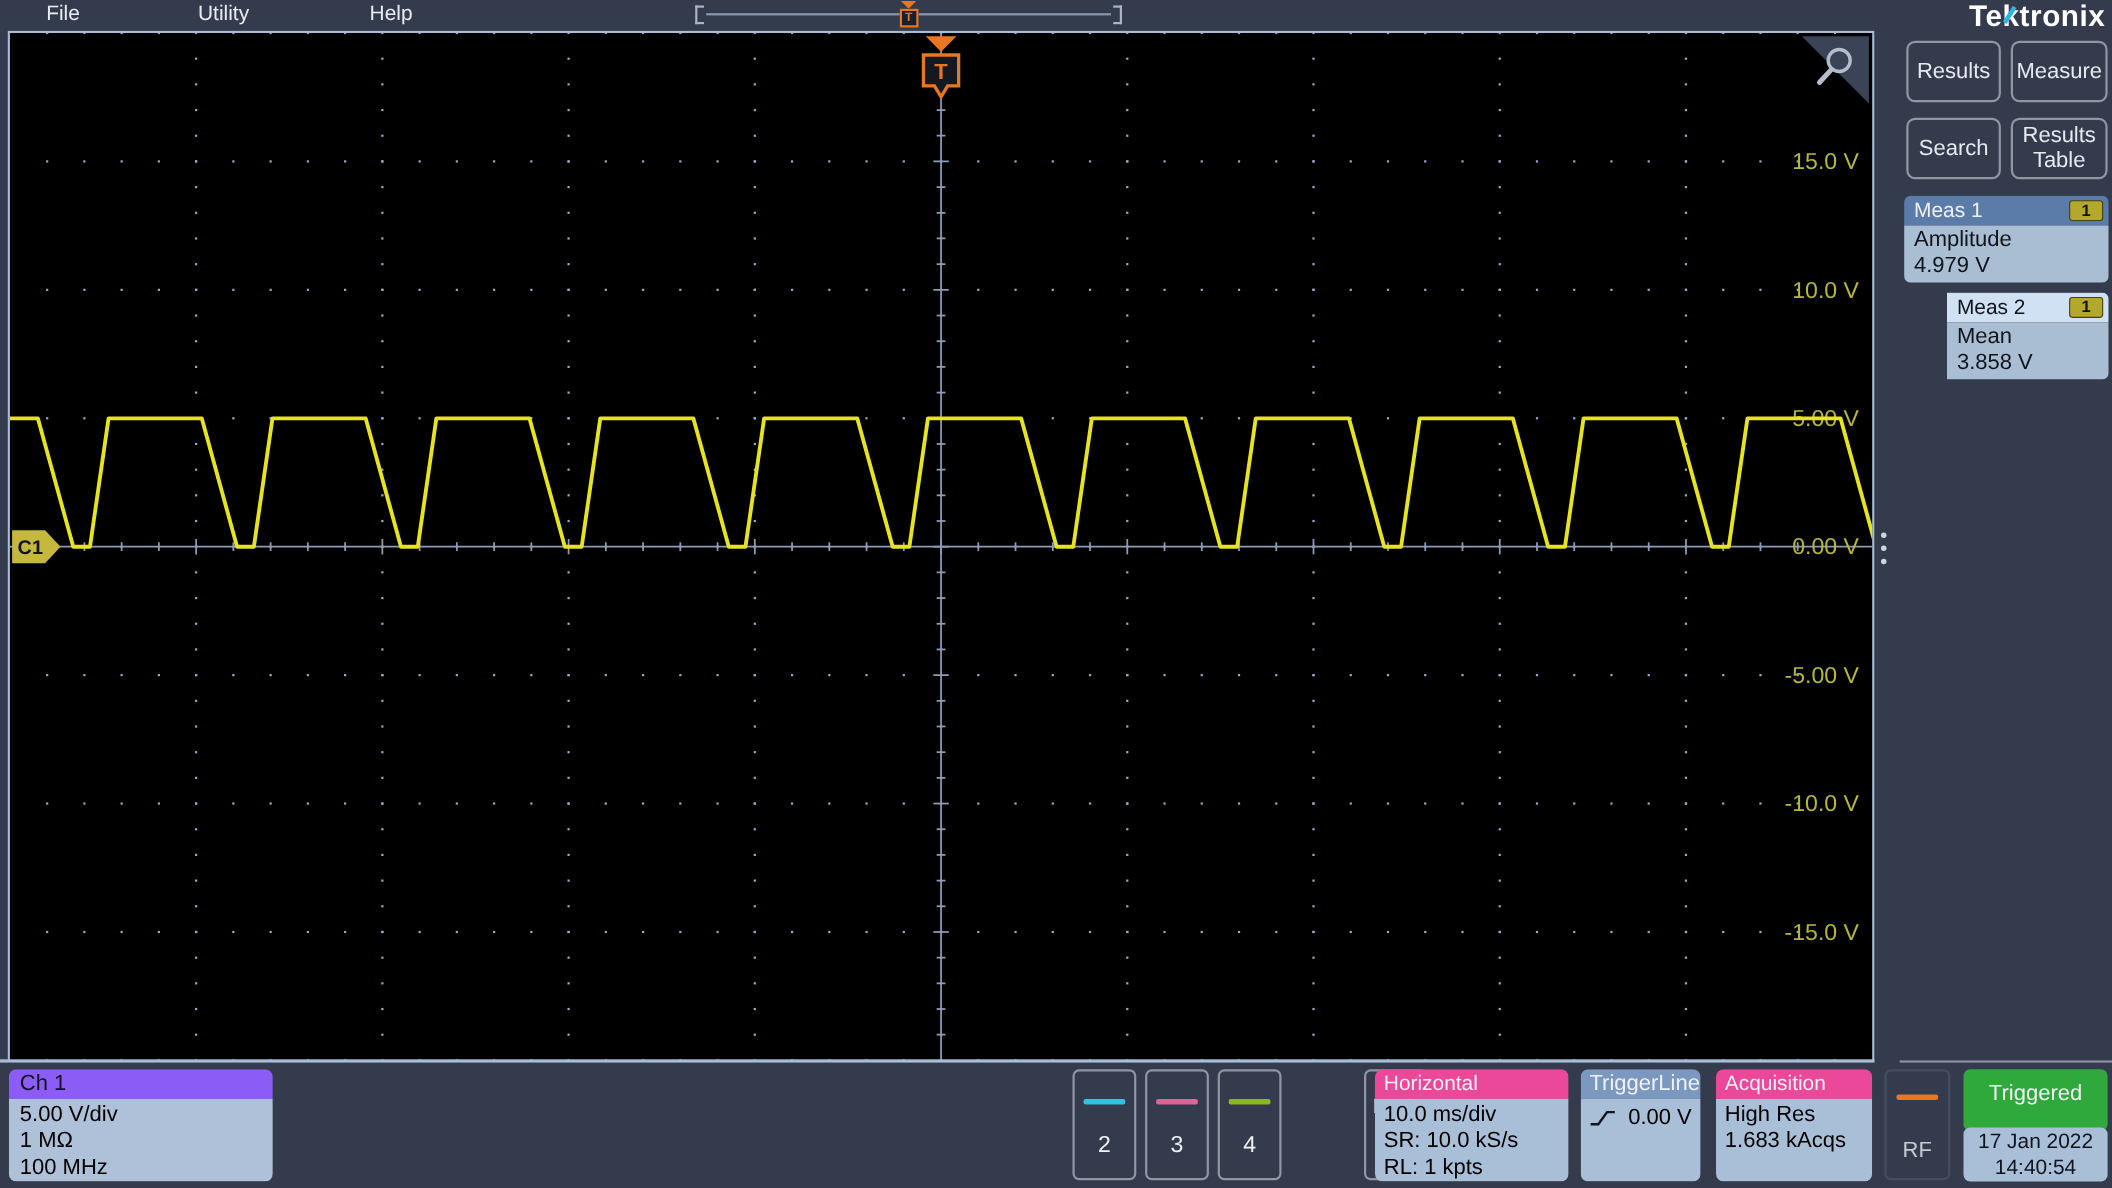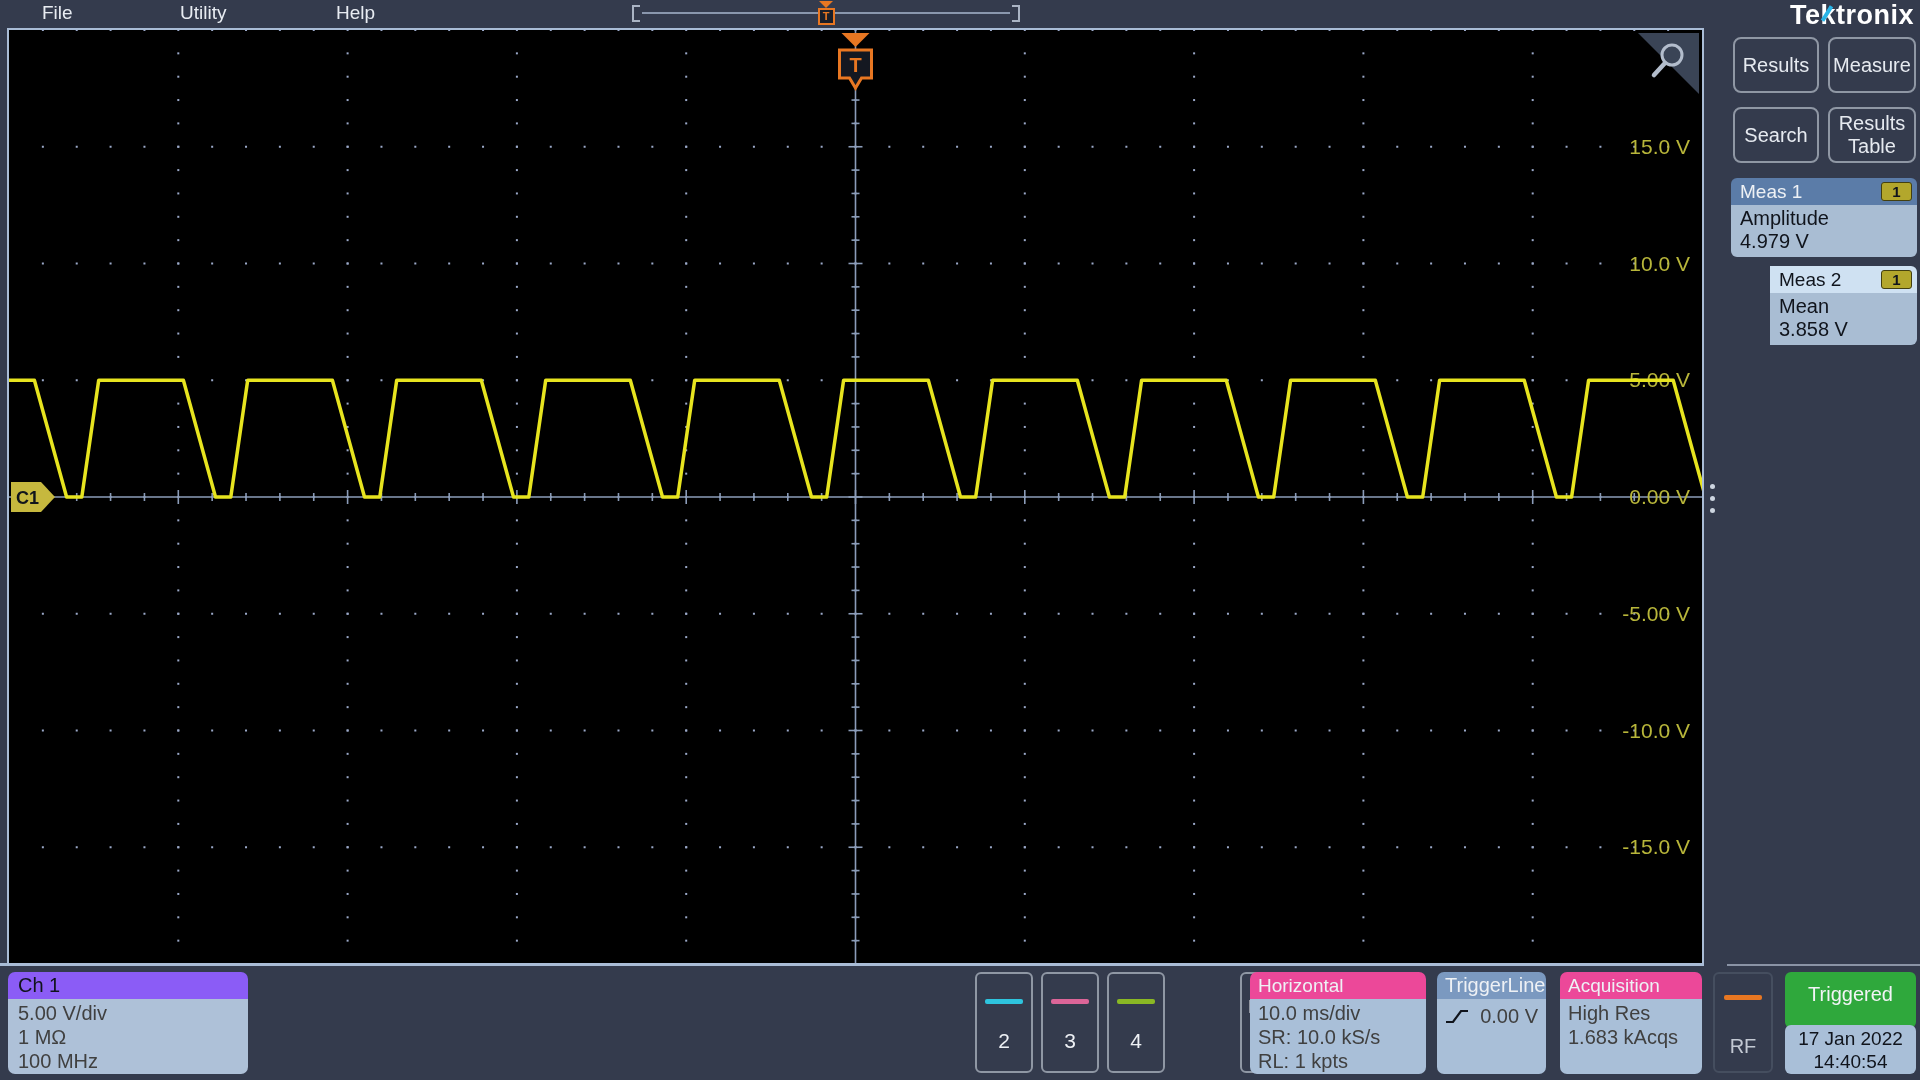--- a/index.html
+++ b/index.html
@@ -58,21 +58,21 @@
   .meas-body { background:#a9bdd3; color:#10141c; font-size:20px; line-height:23px; padding:2px 9px 4px 9px; }
 
   
   #bottombar { left:0; top:965px; width:1920px; height:115px; background:#343b4d; }
   #bottom-sep-left  { left:0; top:963px; width:1704px; height:3px; background:#a9bcd6; }
   #bottom-sep-right { left:1727px; top:964px; width:193px; height:2px; background:#8a93a5; }
 
   .badge { position:absolute; top:972px; height:102px; border-radius:7px; overflow:hidden; }
   .badge-head { height:27px; display:flex; align-items:center; padding:0 8px;
     background:#ec4899; color:#eef1f5; font-size:19px; }
-  .badge-body { background:#a9bfd8; color:#404040; font-size:20px; line-height:24px;
+  .badge-body { background:#a9bfd8; color:#000000; font-size:20px; line-height:24px;
     padding:2px 8px; height:75px; }
 
   #ch1-badge { left:8px; width:240px; }
   #ch1-badge .badge-head { background:#8b5cf6; color:#10141c; font-size:20px; padding-left:10px; }
   #ch1-badge .badge-body { background:#aec1d8; padding-left:10px; }
 
   .chan-btn { position:absolute; top:972px; width:58px; height:101px; border:2px solid #8f97a4;
     border-radius:6px; background:transparent; color:#eef1f5; font-size:21px;
     text-align:center; font-family:inherit; }
   #chan-2{left:975px;} #chan-3{left:1041px;} #chan-4{left:1107px;} #math-btn{left:1240px;}

